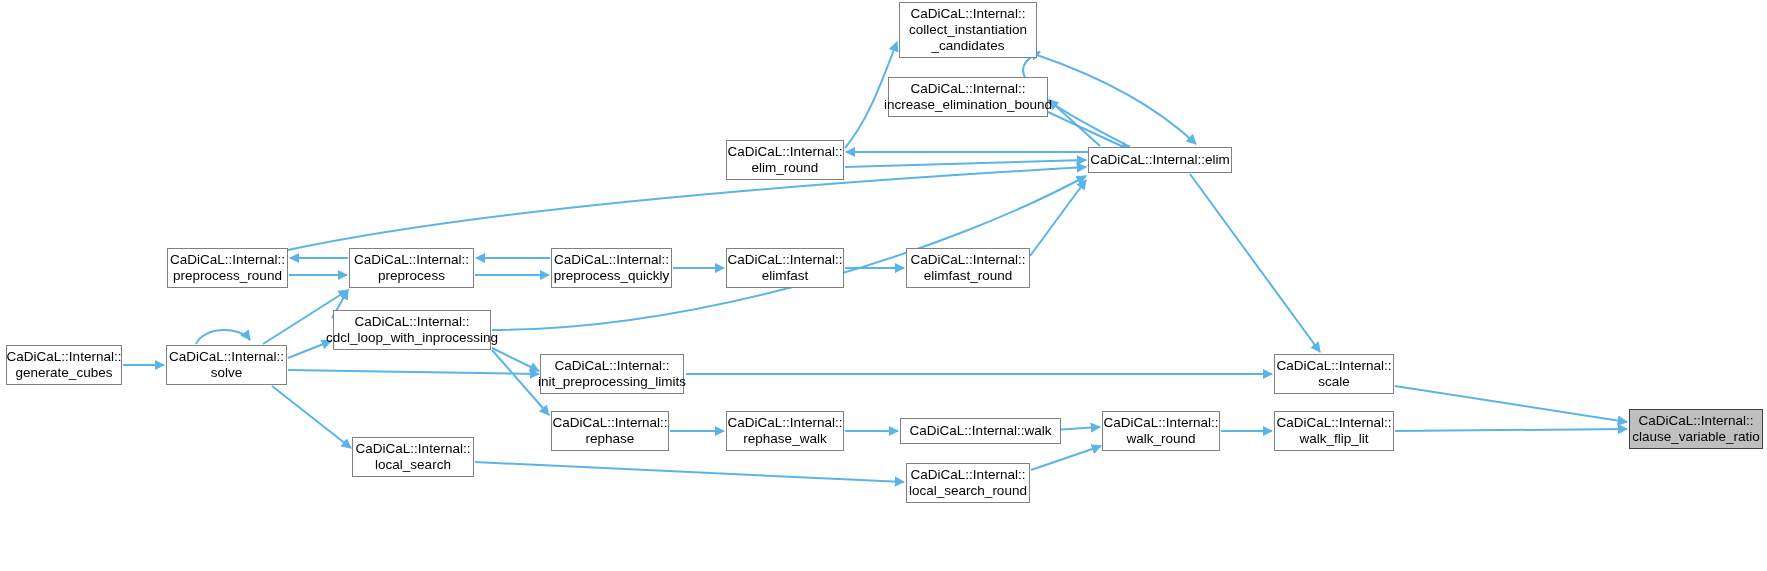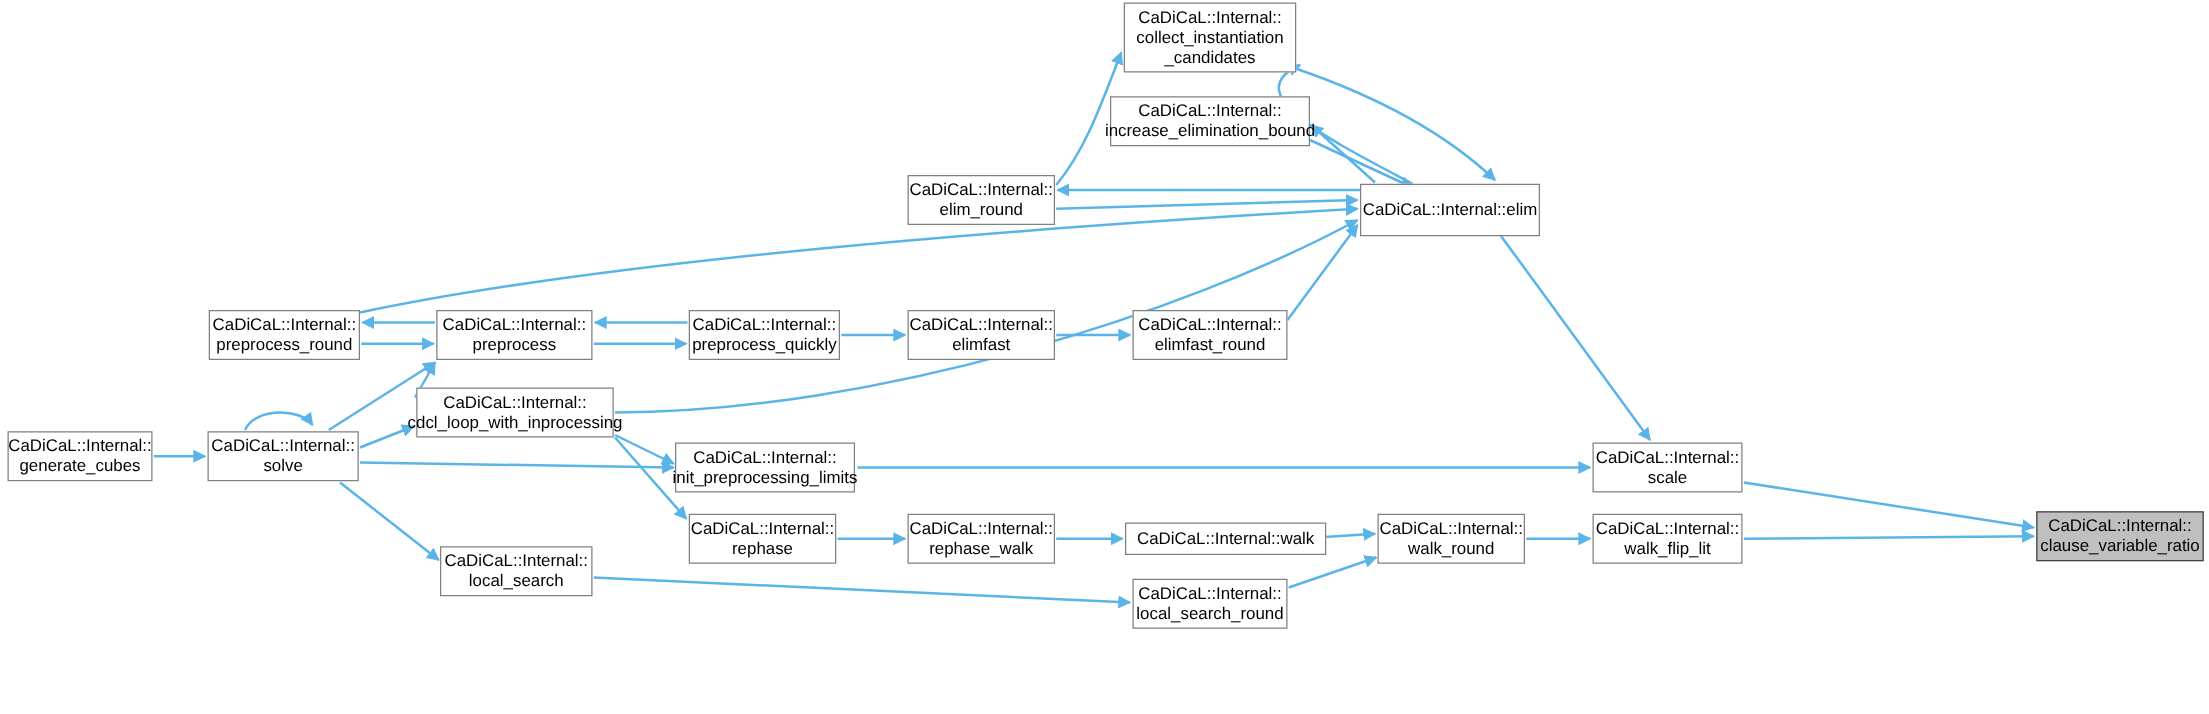--- a/index.html
+++ b/index.html
@@ -88,21 +88,21 @@
       </g>
   </svg>
   <div id="node-layer">
       <div class="node" style="left: 899px; top: 2px; width: 138px; height: 56px;"><span class="lbl">CaDiCaL::Internal::
 collect_instantiation
 _candidates</span></div>
       <div class="node" style="left: 888px; top: 77px; width: 160px; height: 40px;"><span class="lbl">CaDiCaL::Internal::
 increase_elimination_bound</span></div>
       <div class="node" style="left: 726px; top: 140px; width: 118px; height: 40px;"><span class="lbl">CaDiCaL::Internal::
 elim_round</span></div>
-      <div class="node" style="left: 1088px; top: 147px; width: 144px; height: 42px;"><span class="lbl">CaDiCaL::Internal::elim</span></div>
+      <div class="node" style="left: 1088px; top: 147px; width: 144px; height: 26px;"><span class="lbl">CaDiCaL::Internal::elim</span></div>
       <div class="node" style="left: 167px; top: 248px; width: 121px; height: 40px;"><span class="lbl">CaDiCaL::Internal::
 preprocess_round</span></div>
       <div class="node" style="left: 349px; top: 248px; width: 125px; height: 40px;"><span class="lbl">CaDiCaL::Internal::
 preprocess</span></div>
       <div class="node" style="left: 551px; top: 248px; width: 121px; height: 40px;"><span class="lbl">CaDiCaL::Internal::
 preprocess_quickly</span></div>
       <div class="node" style="left: 726px; top: 248px; width: 118px; height: 40px;"><span class="lbl">CaDiCaL::Internal::
 elimfast</span></div>
       <div class="node" style="left: 906px; top: 248px; width: 124px; height: 40px;"><span class="lbl">CaDiCaL::Internal::
 elimfast_round</span></div>

